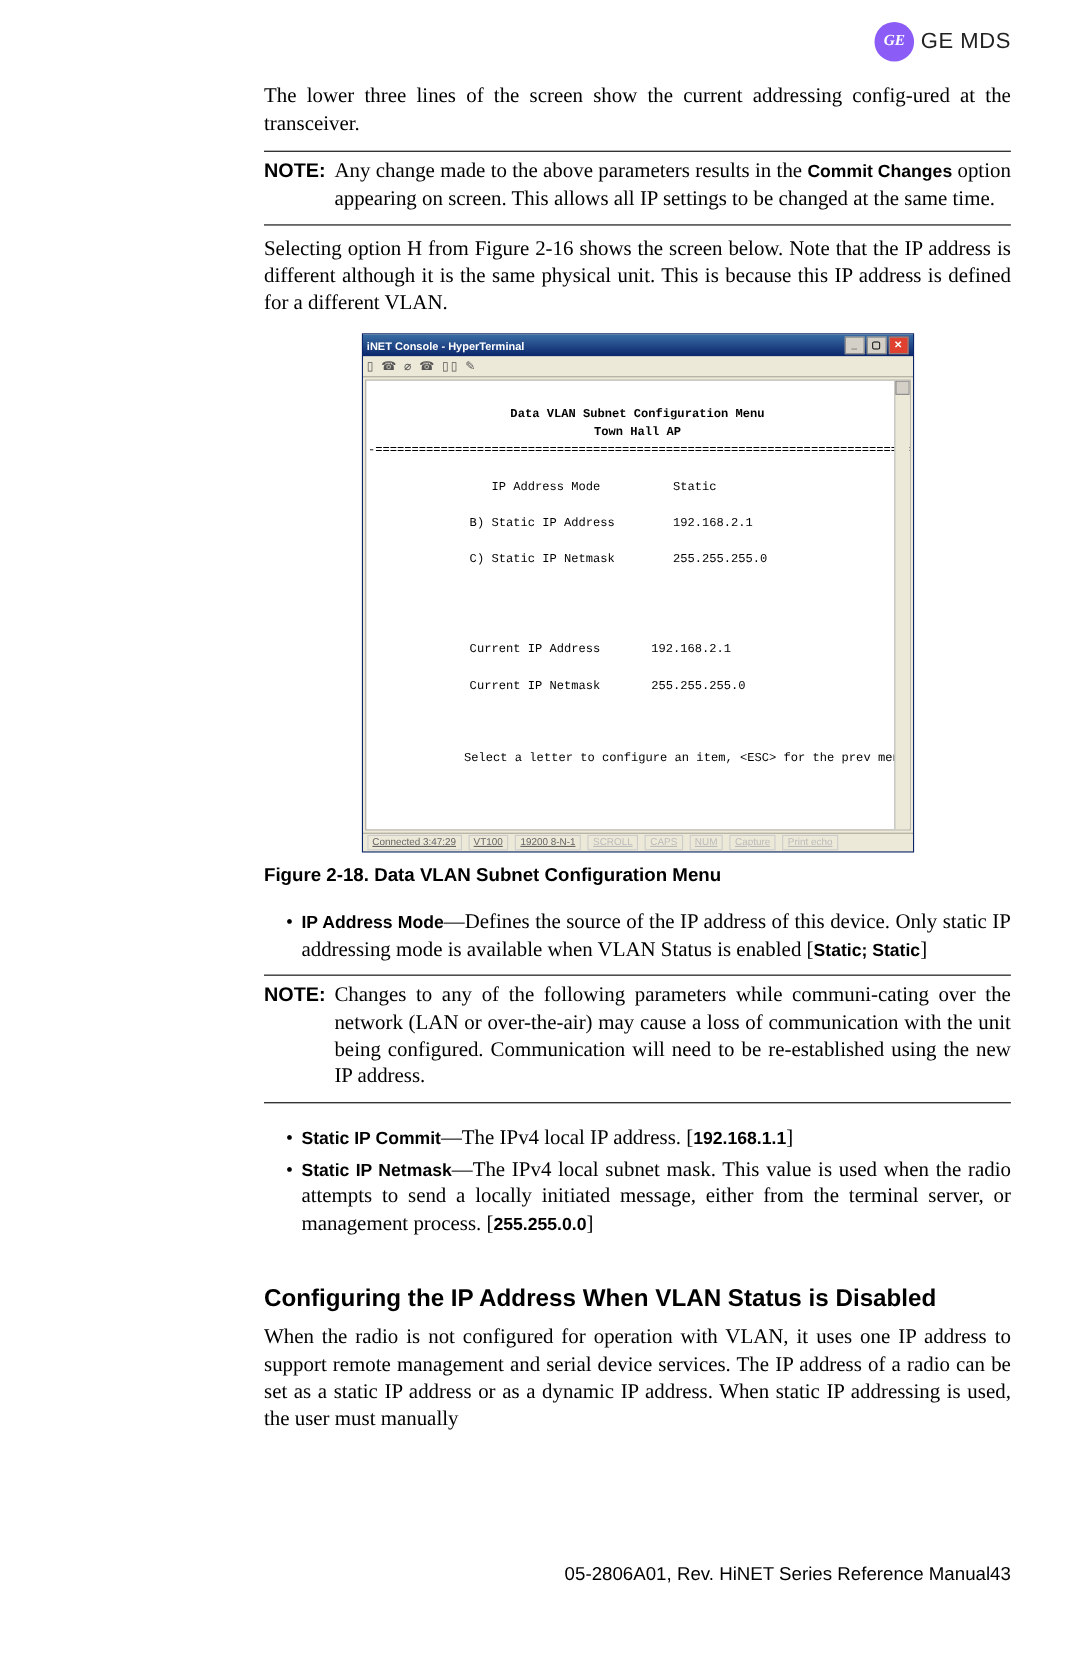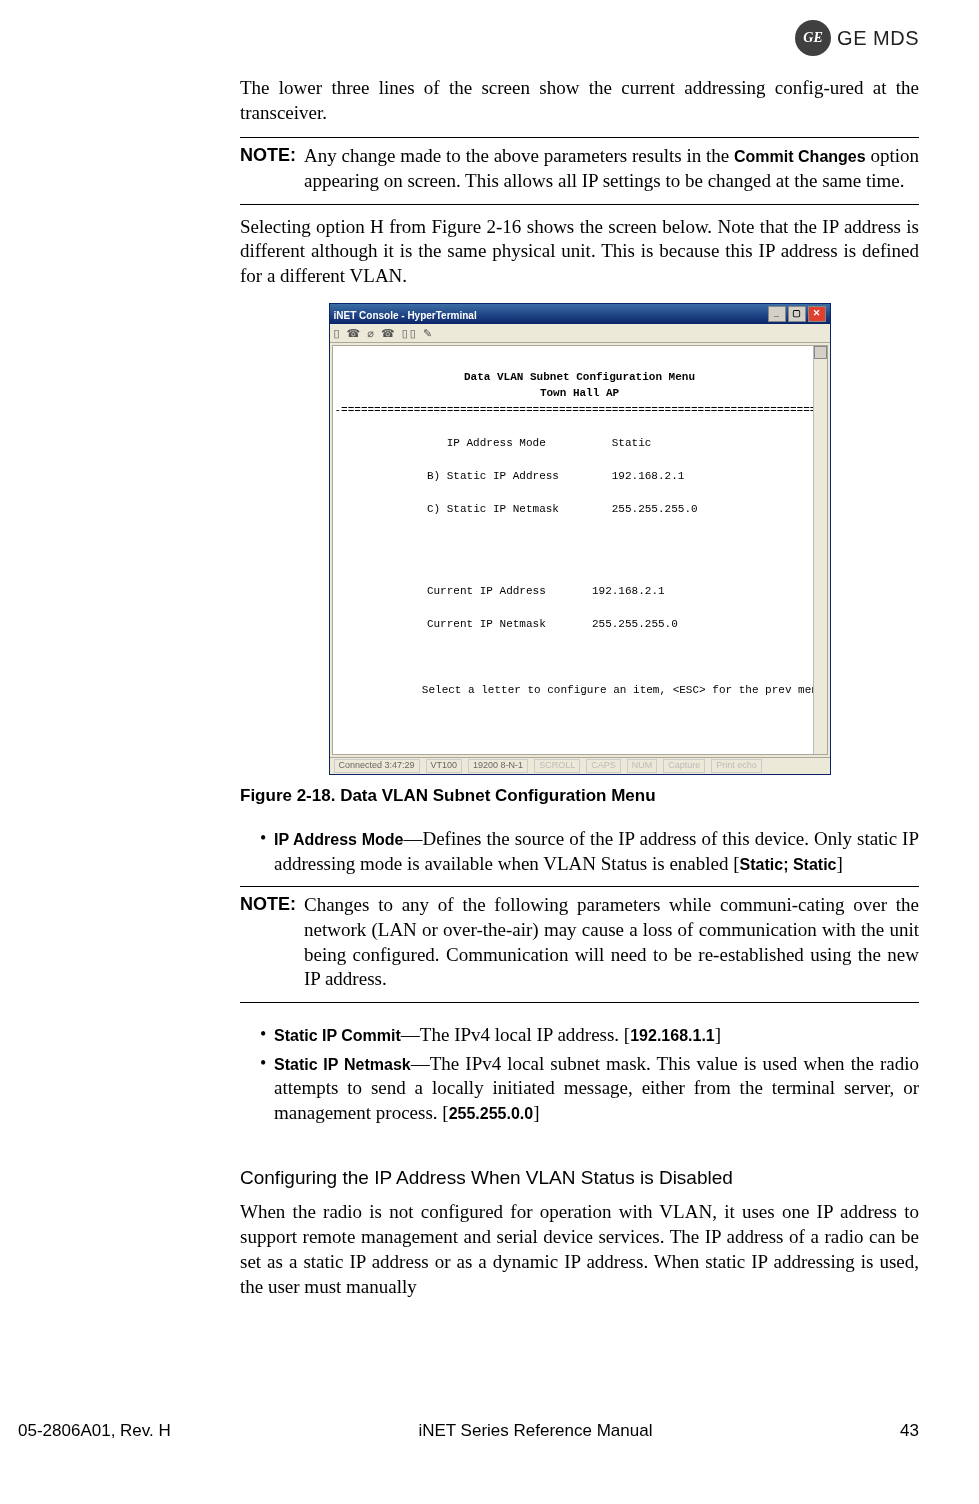--- a/index.html
+++ b/index.html
@@ -24,21 +24,21 @@
   }
   .ge-logo {
     display: inline-flex;
     align-items: center;
     gap: 6px;
   }
   .ge-circle {
     width: 36px;
     height: 36px;
     border-radius: 50%;
-    background: #404040;
+    background: #8b5cf6;
     display: inline-flex;
     align-items: center;
     justify-content: center;
     color: #fff;
     font-family: Georgia, serif;
     font-style: italic;
     font-size: 14px;
     font-weight: bold;
   }
   .ge-text {
@@ -163,21 +163,21 @@
   }
   .statusbar {
     display: flex;
     gap: 6px;
     padding: 1px 4px;
     font-size: 9px;
     color: #666;
     border-top: 1px solid #aca899;
   }
   .statusbar .statitem.dim { color: #bbb; }
-  .statusbar .statitem { border: 1px solid #ccc; padding: 0 4px; }
+  .statusbar .statitem { border: 1px solid #ccc; padding: 0 4px; text-decoration: underline; }
   .fig-caption {
     font-family: Arial, Helvetica, sans-serif;
     font-weight: bold;
     font-size: 17px;
     margin: 10px 0 8px 0;
   }
   .bullet-list {
     margin: 20px 0 8px 0;
     padding: 0 0 0 20px;
   }
@@ -190,32 +190,32 @@
   }
   .bullet-list li::before {
     content: "•";
     position: absolute;
     left: 0;
     top: 0;
     font-size: 18px;
   }
   .section-heading {
     font-family: Arial, Helvetica, sans-serif;
-    font-weight: normal;
-    font-size: 19px;
+    font-weight: bold;
+    font-size: 22px;
     margin: 40px 0 10px 0;
   }
   .footer {
     position: absolute;
     bottom: 18px;
     left: 0;
     right: 0;
     padding: 0 60px 0 18px;
     display: flex;
-    justify-content: space-between;
+    justify-content: flex-end;
     font-size: 17px;
     font-family: Arial, Helvetica, sans-serif;
   }
 </style>
 </head>
 <body>
 
 <div class="page">
 
   <div class="header">

